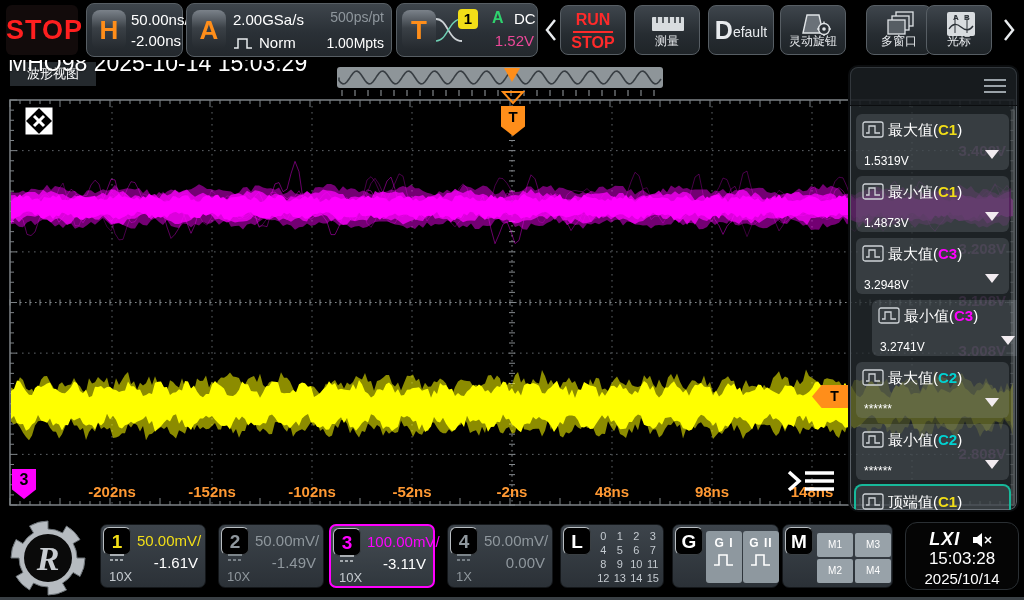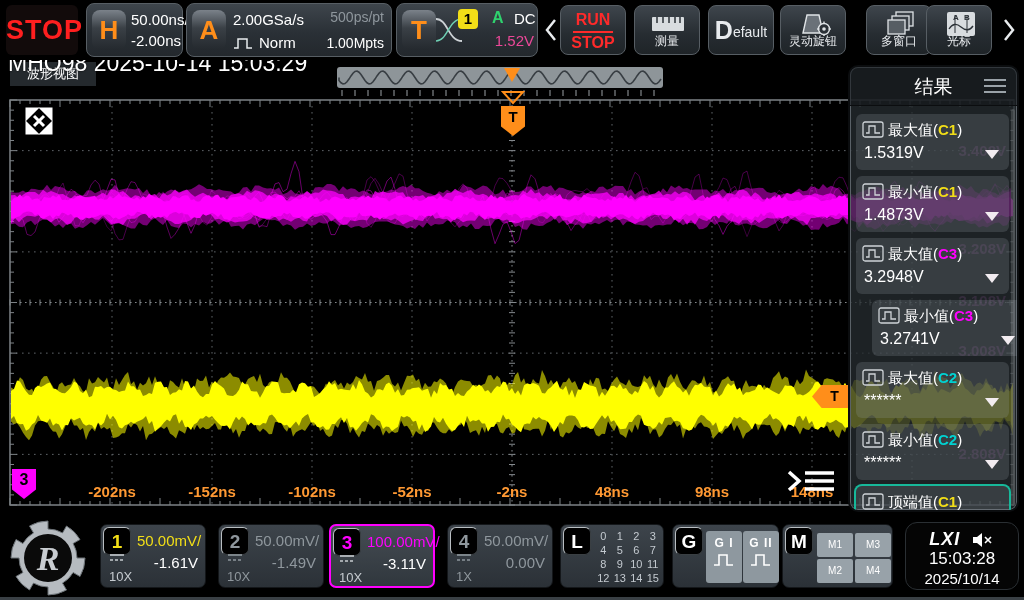--- a/index.html
+++ b/index.html
@@ -63,21 +63,21 @@
      border-bottom:1px solid #0b0d0f;}
   #results-title{position:absolute;left:0;right:0;top:7px;text-align:center;color:#fff;font-size:19px;}
   #results-menu{position:absolute;right:10px;top:11px;}
   #results-scrollbar{position:absolute;right:2px;top:42px;bottom:4px;width:4px;
      background:rgba(255,255,255,0.14);border-radius:2px;}
   .r-item{position:absolute;left:6px;width:153px;height:56px;background:rgba(150,160,168,0.22);
      border-radius:6px;}
   .r-item.selected{box-shadow:0 0 0 2px #17b89a;}
   .r-ic{position:absolute;left:6px;top:7px;}
   .r-lbl{position:absolute;left:32px;top:7px;font-size:15px;color:#fff;white-space:nowrap;}
-  .r-val{position:absolute;left:8px;top:30px;font-size:16px;color:#fff;}
+  .r-val{position:absolute;left:8px;top:40px;font-size:12px;color:#fff;}
   .r-arr{position:absolute;right:10px;top:36px;width:0;height:0;border-left:7px solid transparent;
      border-right:7px solid transparent;border-top:9px solid #f2ecf0;}
 
   
   #bottom-bar{left:0;top:512px;width:1024px;height:88px;background:#000;z-index:30;}
   #bottom-bar::after{content:"";position:absolute;left:0;bottom:0;width:100%;height:3px;background:#3a4045;}
   .chbox{position:absolute;top:12px;width:106px;height:64px;border-radius:7px;
      background:linear-gradient(#3d444b,#2b3137);border:1px solid #14171a;box-sizing:border-box;}
   .chbox.selected{border:2px solid #ff00ff;background:linear-gradient(#454c53,#30373d);}
   .nbadge{position:absolute;left:2px;top:2px;width:28px;height:28px;background:#000;border-radius:6px;
@@ -294,21 +294,20 @@
       <div class="lbl">光标</div>
     </div>
 
     <svg class="nav-chev" style="left:1002px;" width="14" height="24">
       <polyline points="3,2 11,12 3,22" fill="none" stroke="#e8ebee" stroke-width="2.5"></polyline>
     </svg>
   </div>
 
   <div id="results" class="abs">
     <div id="results-header">
-      <div id="results-title">结果</div>
       <svg id="results-menu" width="24" height="16">
         <line x1="1" y1="2" x2="23" y2="2" stroke="#9aa2a8" stroke-width="2"></line>
         <line x1="1" y1="8" x2="23" y2="8" stroke="#9aa2a8" stroke-width="2"></line>
         <line x1="1" y1="14" x2="23" y2="14" stroke="#9aa2a8" stroke-width="2"></line>
       </svg>
     </div>
     <div id="results-items">
         <div class="r-item" style="top: 47px;">
           <svg class="r-ic" width="22" height="18">
             <rect x="1" y="1" width="20" height="15" rx="2" fill="none" stroke="#cfd4d8" stroke-width="1.3"></rect>

